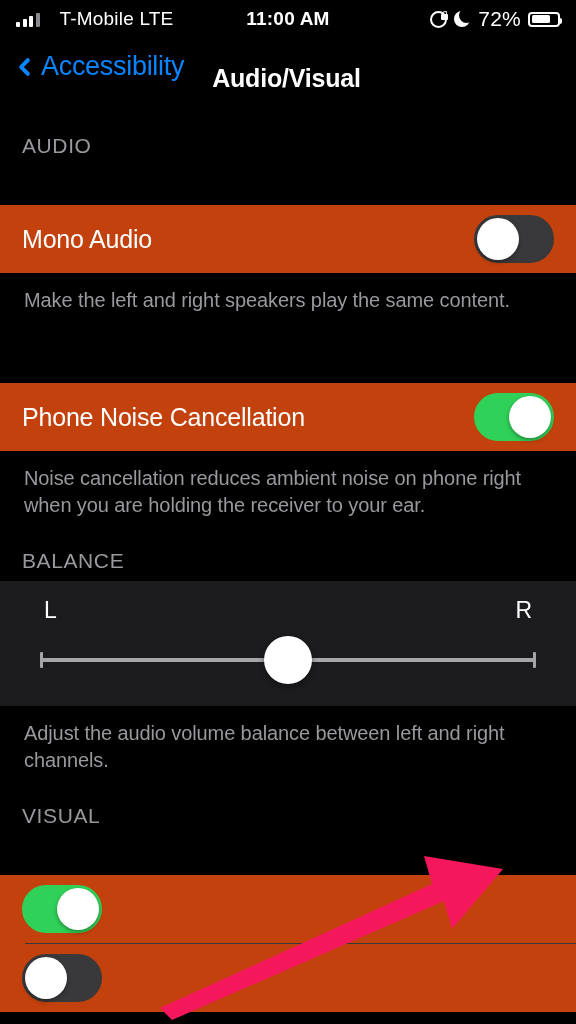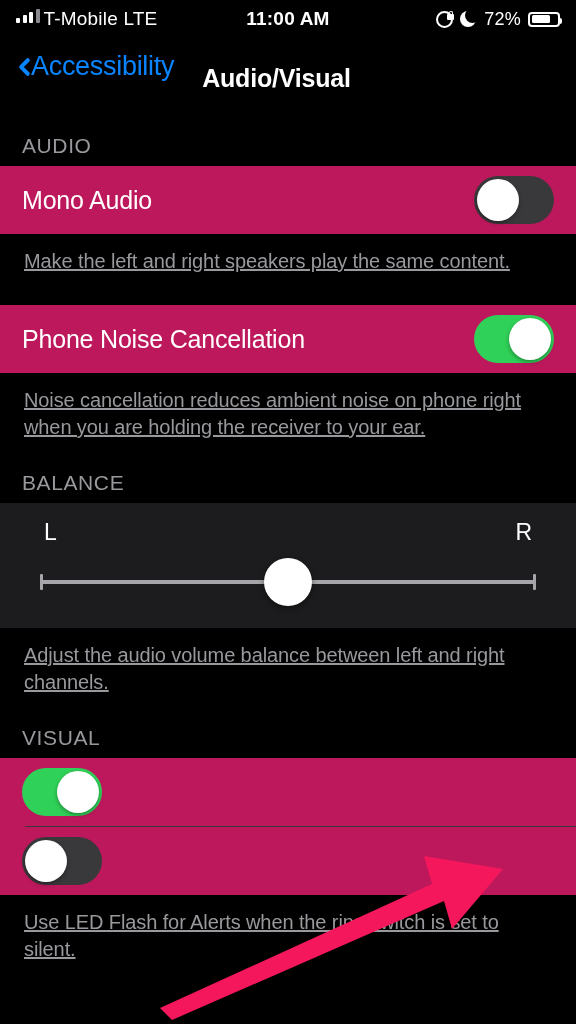--- a/index.html
+++ b/index.html
@@ -10,21 +10,21 @@
     overflow:hidden;
   }
   .screen { position:relative; width:576px; height:1024px; background:#000; }
 
   
   .statusbar {
     height:38px; display:flex; align-items:center;
     padding:0 16px; color:#fff; font-size:19px; font-weight:600;
     letter-spacing:.2px;
   }
-  .sb-left { display:flex; align-items:flex-start; gap:4px; flex:1; }
+  .sb-left { display:flex; align-items:center; gap:20px; flex:1; }
   .sb-center { flex:0 0 auto; font-size:19px; font-weight:600; }
   .sb-right { display:flex; align-items:center; gap:7px; flex:1; justify-content:flex-end; }
   .signal { display:flex; align-items:flex-end; gap:2.5px; height:15px; }
   .signal i { display:block; width:4px; background:#fff; border-radius:1px; }
   .signal i:nth-child(1){ height:5px; }
   .signal i:nth-child(2){ height:8px; }
   .signal i:nth-child(3){ height:11px; }
   .signal i:nth-child(4){ height:14px; background:#8a8a8e; }
   .carrier { font-size:19px; font-weight:500; }
   .rot-lock { width:17px; height:17px; position:relative; }
@@ -41,37 +41,37 @@
   }
   .moon { width:17px; height:17px; position:relative; overflow:hidden; }
   .moon:before {
     content:""; position:absolute; width:16px; height:16px;
     border-radius:50%; background:#fff; left:0; top:0;
   }
   .moon:after {
     content:""; position:absolute; width:15px; height:15px;
     border-radius:50%; background:#000; left:5px; top:-3px;
   }
-  .batt-pct { font-size:18px; font-weight:500; }
+  .batt-pct { font-size:21px; font-weight:500; }
   .batt {
     width:32px; height:15px; border:2px solid #fff; border-radius:4px;
     position:relative; display:flex; align-items:center; padding:1.5px;
   }
   .batt:after {
     content:""; position:absolute; right:-4px; top:4px;
     width:2.5px; height:6px; background:#fff; border-radius:0 2px 2px 0;
   }
   .batt .fill { background:#fff; height:100%; border-radius:1.5px; }
 
   
   .navbar {
     height:56px; display:flex; align-items:center; padding:0 14px;
     position:relative;
   }
-  .back { display:flex; align-items:center; gap:4px; cursor:pointer;justify-content:flex-end; }
+  .back { display:flex; align-items:center; gap:14px; cursor:pointer;justify-content:flex-end; }
   .chev {
     width:13px; height:23px; position:relative; flex:0 0 auto;
   }
   .chev:before, .chev:after {
     content:""; position:absolute; left:4px; width:4px; height:13px;
     background:#0a84ff; border-radius:2px;
   }
   .chev:before { top:0px; transform:rotate(45deg); transform-origin:bottom; }
   .chev:after  { top:11px; transform:rotate(-45deg); transform-origin:top; }
   .back-label { color:#0a84ff; font-size:27px; font-weight:400; letter-spacing:-.3px; }
@@ -82,21 +82,21 @@
   }
 
   
   .group-header {
     color:#98989d; font-size:21px; letter-spacing:.6px;
     padding:0 0 8px 22px; text-transform:uppercase;
   }
   .spacer-lg { height:40px; }
   .spacer-md { height:30px; }
 
-  .card { background:#be185d; width:100%; }
+  .card { background:#c2410c; width:100%;margin-top:39px; }
   .row {
     height:68px; display:flex; align-items:center;
     padding:0 22px; position:relative;
   }
   .row-label { color:#fff; font-size:25px; font-weight:400; letter-spacing:-.2px; flex:1; }
   .sep {
     height:1px; background:#38383a; margin-left:25px;
   }
 
   
@@ -110,21 +110,20 @@
     position:absolute; top:3px; width:42px; height:42px; border-radius:50%;
     background:#fff; box-shadow:0 2px 4px rgba(0,0,0,.35);
   }
   .switch.off .knob { left:3px; }
   .switch.on  .knob { left:35px; }
 
   
   .footer {
     color:#98989d; font-size:20px; line-height:1.35; letter-spacing:-.1px;
     padding:14px 40px 0 24px;
-    text-decoration:underline;
   }
 
   
   .balance-card { background:#1c1c1e; padding:16px 40px 22px 40px; }
   .lr {
     display:flex; justify-content:space-between;
     color:#fff; font-size:23px; font-weight:400; padding:0 4px;
   }
   .slider-wrap { position:relative; height:48px; margin-top:12px; }
   .track {

